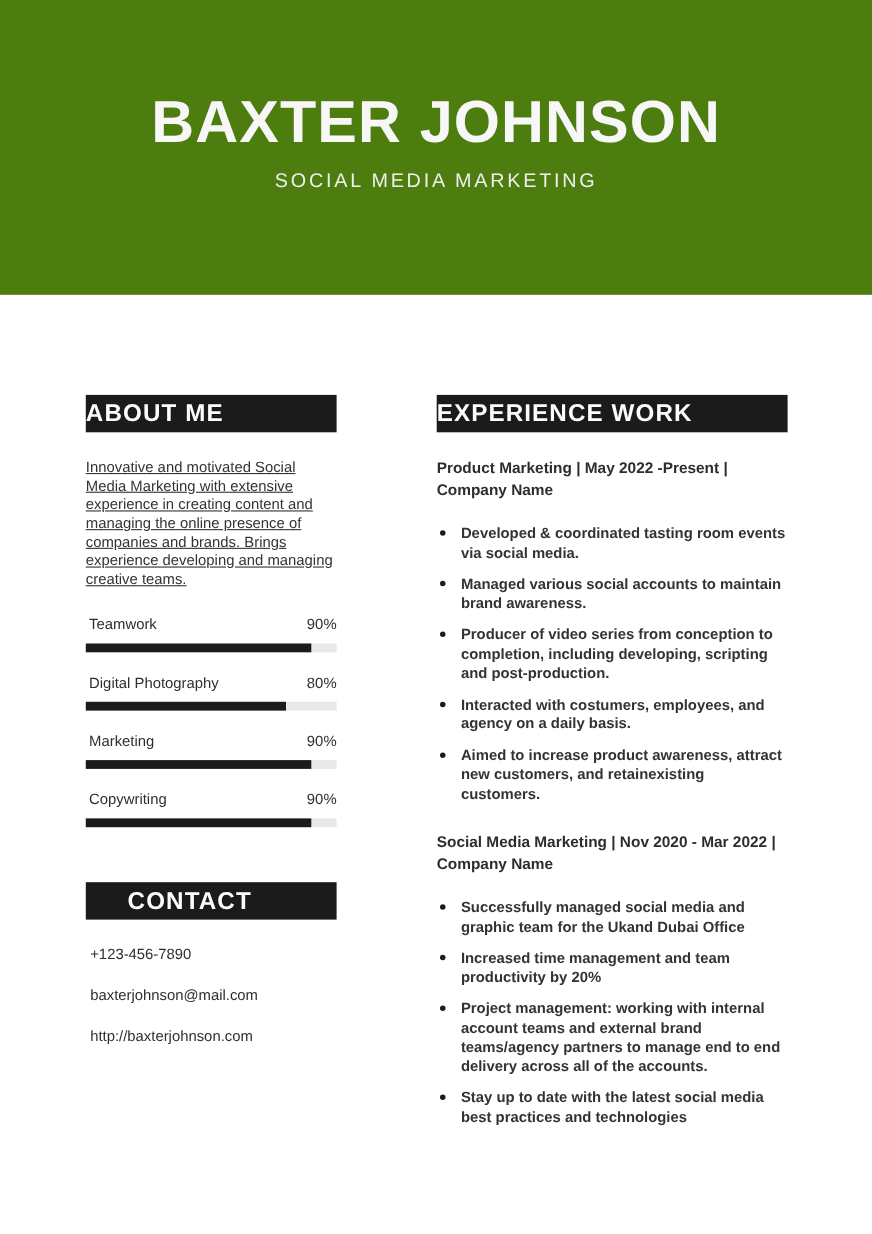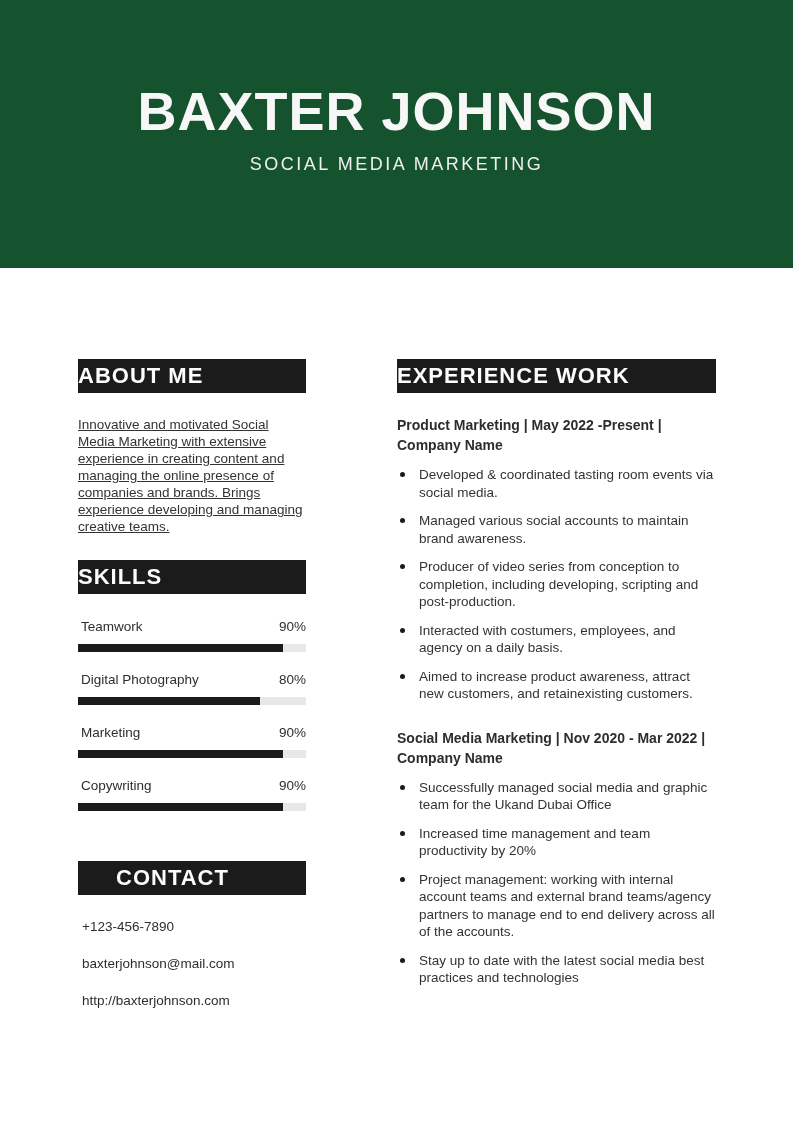--- a/index.html
+++ b/index.html
@@ -12,21 +12,21 @@
     position: relative;
     width: 793px;
     height: 1122px;
     background: #ffffff;
     overflow: hidden;
   }
 
   
   .hero {
     height: 268px;
-    background: #14532d;
+    background: #4d7c0f;
     text-align: center;
     padding-top: 84px;
   }
   .hero h1 {
     color: #f7f7f7;
     font-size: 54px;
     font-weight: 700;
     letter-spacing: 1px;
     line-height: 1.0;
   }
@@ -102,21 +102,22 @@
   
   .job-title {
     margin-top: 22px;
     font-size: 14px;
     font-weight: 700;
     line-height: 20px;
     color: #2d2d2d;
   }
   .bullet-list {
     list-style: none;
-    margin-top: 11px;
+    margin-top: 21px;
+    font-weight: bold;
   }
   .bullet-list li {
     position: relative;
     padding-left: 22px;
     font-size: 13.5px;
     line-height: 17.5px;
     color: #333333;
     margin-bottom: 11px;
   }
   .bullet-list li::before {
@@ -141,21 +142,20 @@
     <div class="subtitle">SOCIAL MEDIA MARKETING</div>
   </header>
 
   <div class="columns">
 
     <aside class="col-left">
 
       <div class="section-bar">ABOUT ME</div>
       <p class="about-text">Innovative and motivated Social Media Marketing with extensive experience in creating content and managing the online presence of companies and brands. Brings experience developing and managing creative teams.</p>
 
-      <div class="section-bar skills-bar">SKILLS</div>
       <div class="skills-list">
 
         <div class="skill">
           <div class="skill-labels">
             <span>Teamwork</span>
             <span>90%</span>
           </div>
           <div class="skill-track">
             <div class="skill-fill" style="width: 90%;"></div>
           </div>

